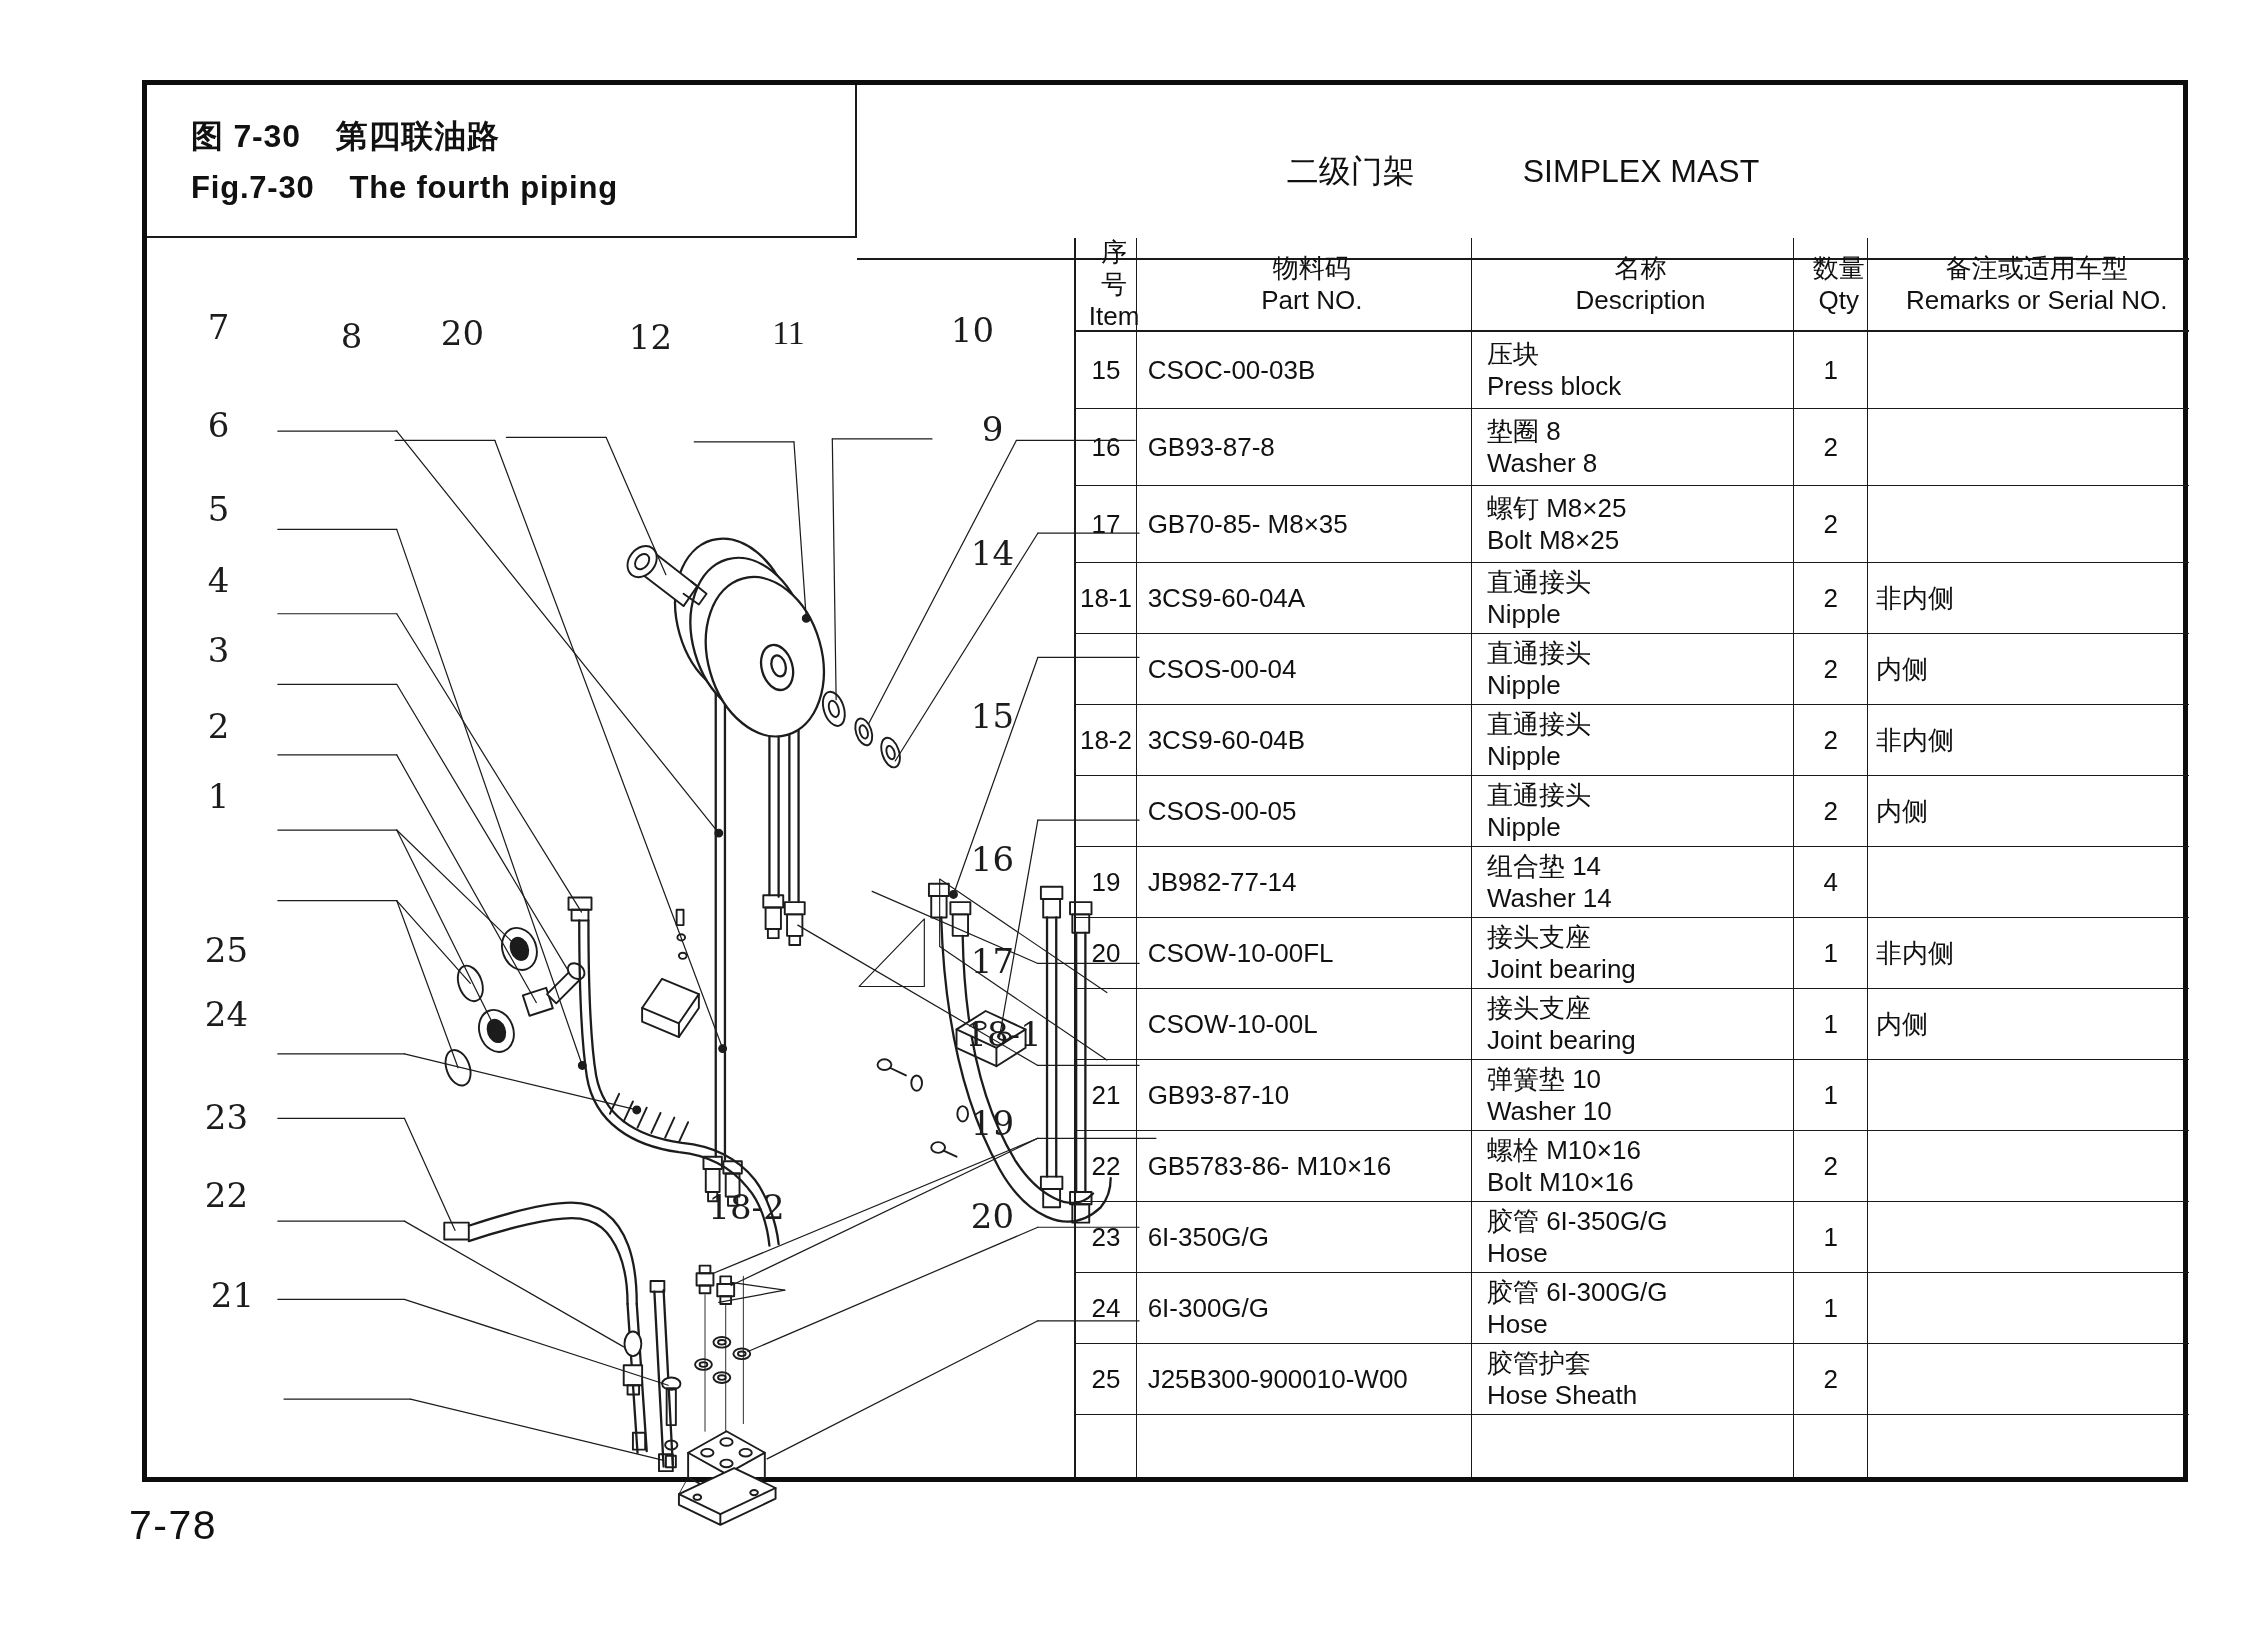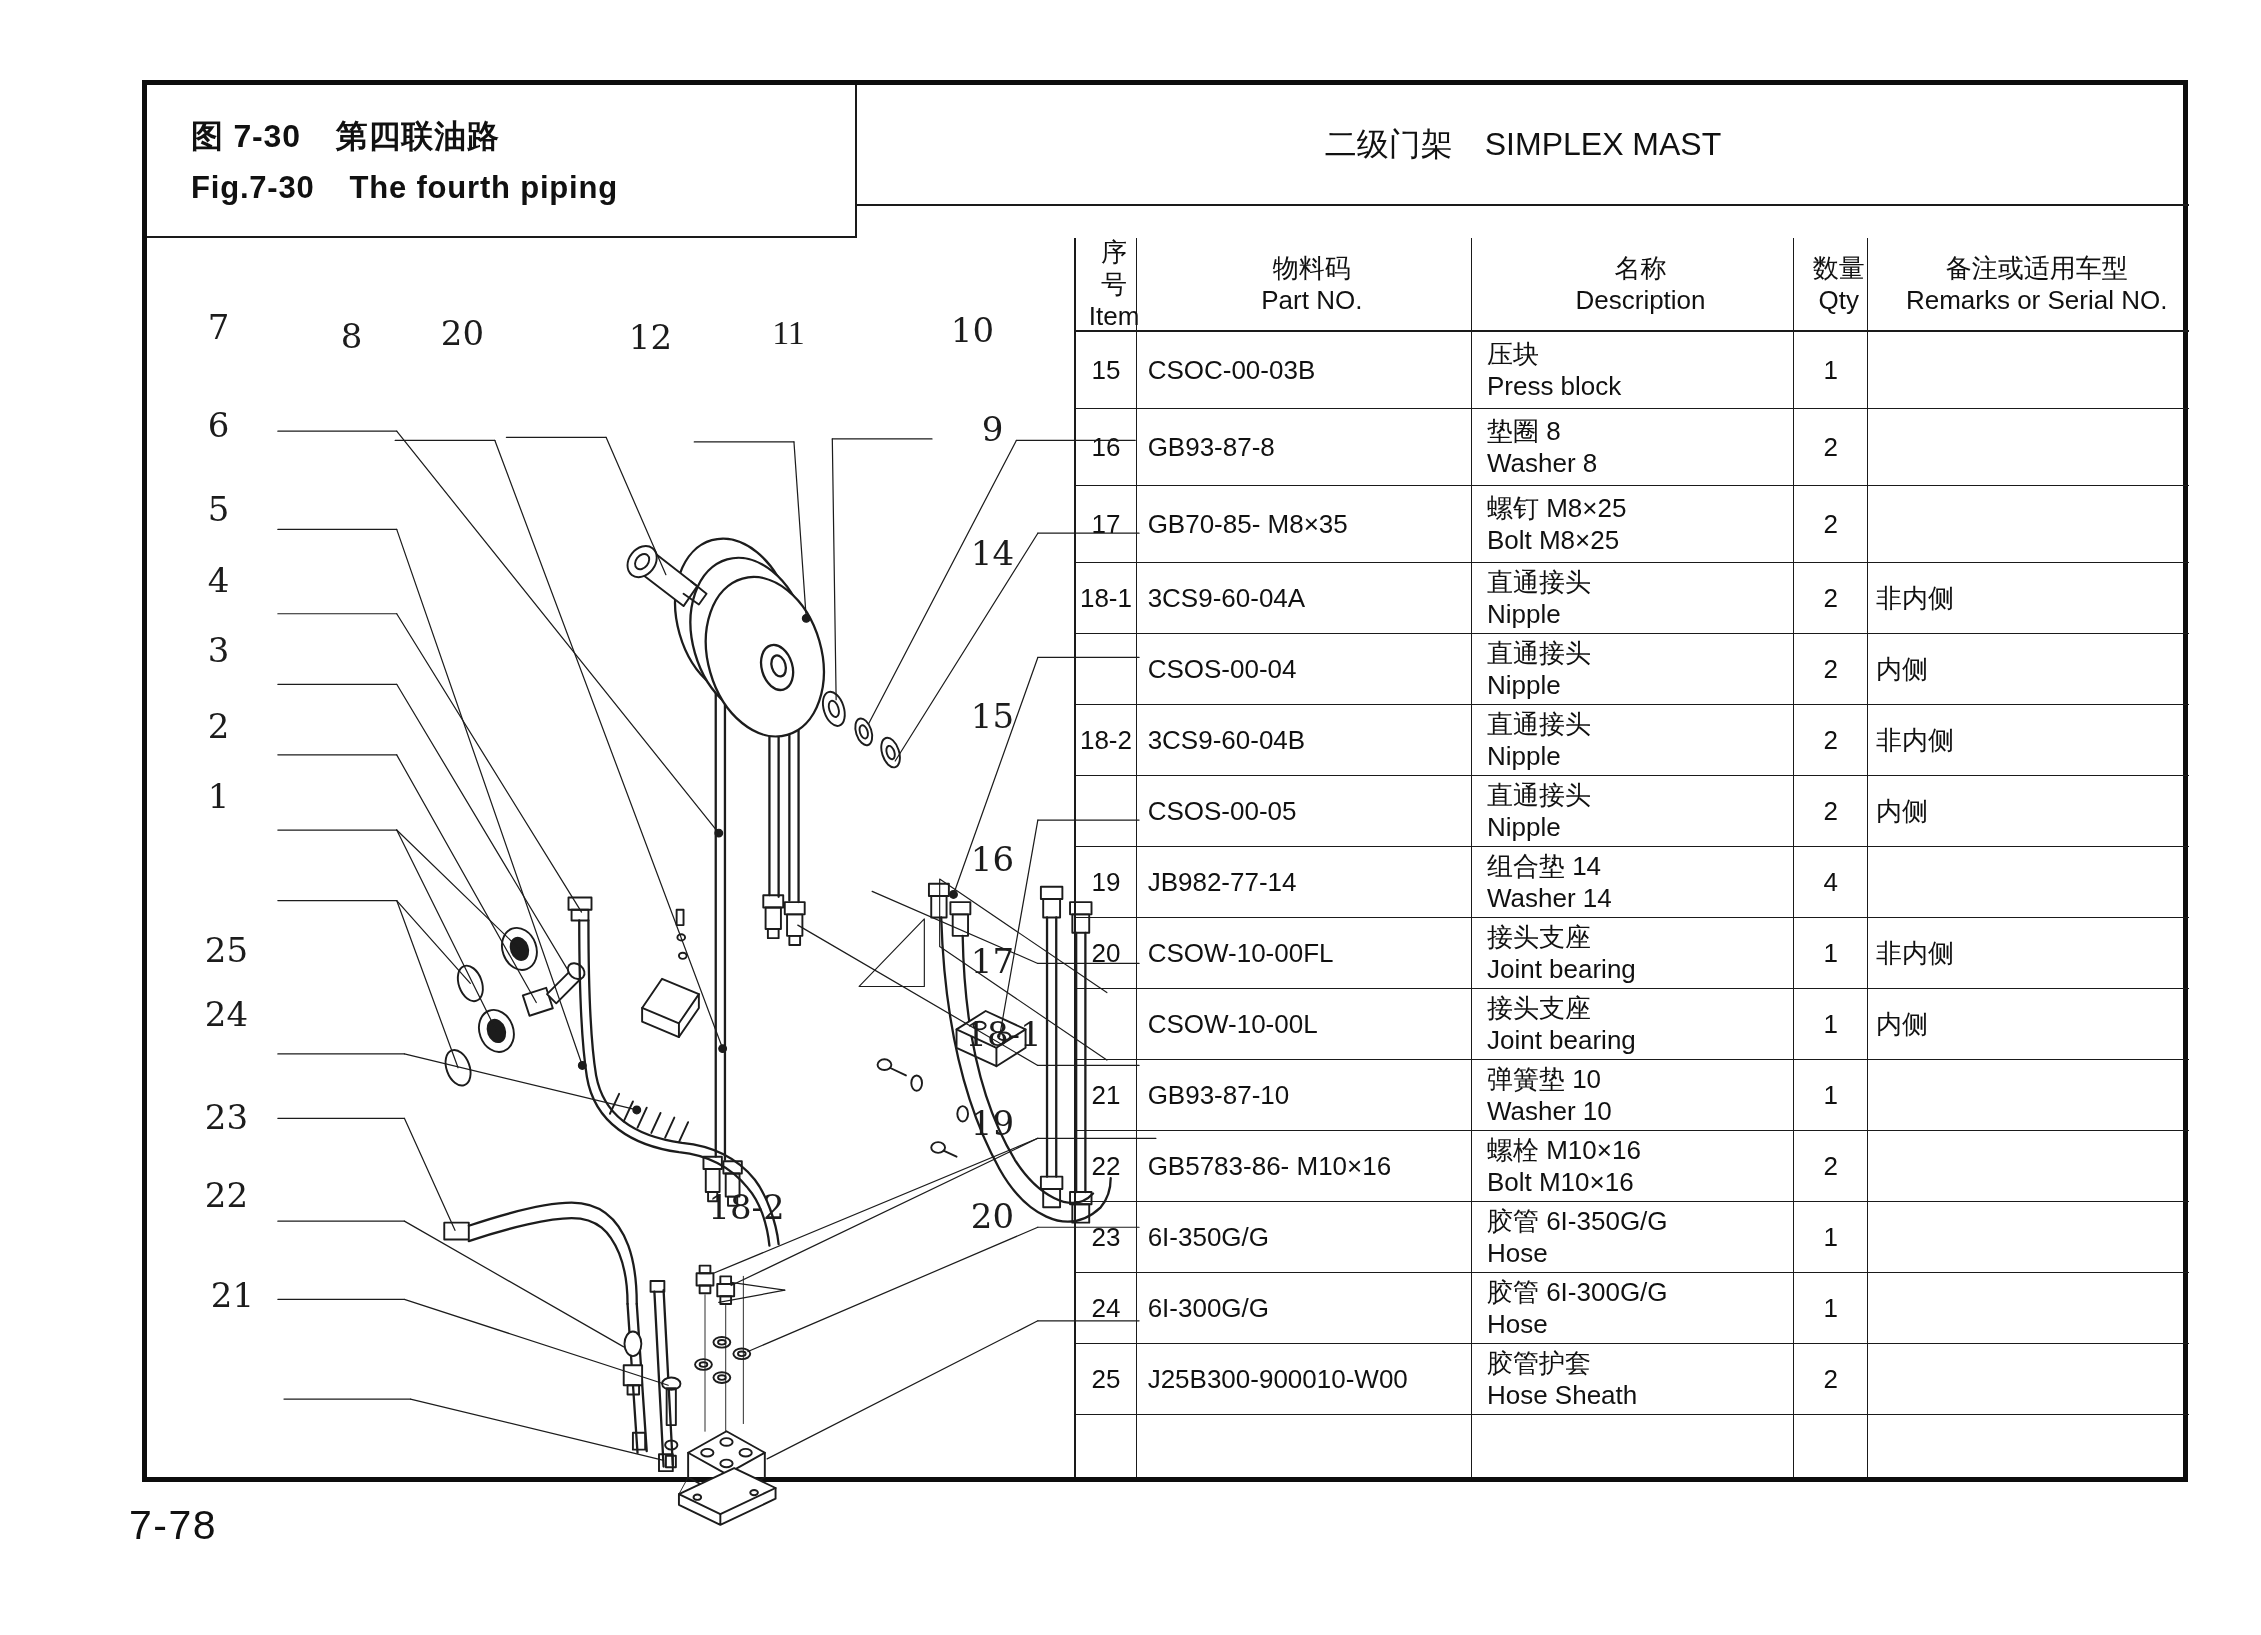--- a/index.html
+++ b/index.html
@@ -10,23 +10,23 @@
          border:5.4px solid #0d0d0d;box-sizing:border-box;margin-left:48px;}
   
   .title-block{position:absolute;left:0;top:0;width:710px;height:153px;
                border-right:2.3px solid #1a1a1a;border-bottom:2.3px solid #1a1a1a;
                box-sizing:border-box;display:flex;flex-direction:column;justify-content:center;
                padding-left:44px;gap:10.7px;}
   .title-line{font-size:32px;font-weight:bold;letter-spacing:0.8px;white-space:nowrap;}
   .title-line .sp{display:inline-block;width:35px;}
   .title-line2{font-size:31px;font-weight:bold;}
   
-  .mast-header{position:absolute;left:710px;top:0;width:1332px;height:121px;
+  .mast-header{position:absolute;left:710px;top:0;width:1332px;height:175px;
                border-bottom:2.3px solid #1a1a1a;box-sizing:border-box;
-               display:flex;align-items:center;justify-content:center;font-size:32px;}
+               display:flex;align-items:center;justify-content:center;font-size:32px;gap:38px;}
   .mast-header .gap{display:inline-block;width:32px;}
   
   .parts-table{position:absolute;left:927px;top:153px;width:1115px;height:1239px;
                border-left:2.3px solid #1a1a1a;box-sizing:border-box;display:flex;flex-direction:column;}
   .t-row{display:flex;border-bottom:1.5px solid #1a1a1a;box-sizing:border-box;flex:0 0 auto;}
   .t-row.header{height:94px;border-bottom:2.3px solid #1a1a1a;}
   .t-row.body{height:71px;}
   .t-row.body:nth-child(2),.t-row.body:nth-child(3),.t-row.body:nth-child(4){height:77px;}
   .t-row.empty{flex:1 1 auto;border-bottom:none;}
   .t-cell{border-right:1.5px solid #1a1a1a;box-sizing:border-box;display:flex;

